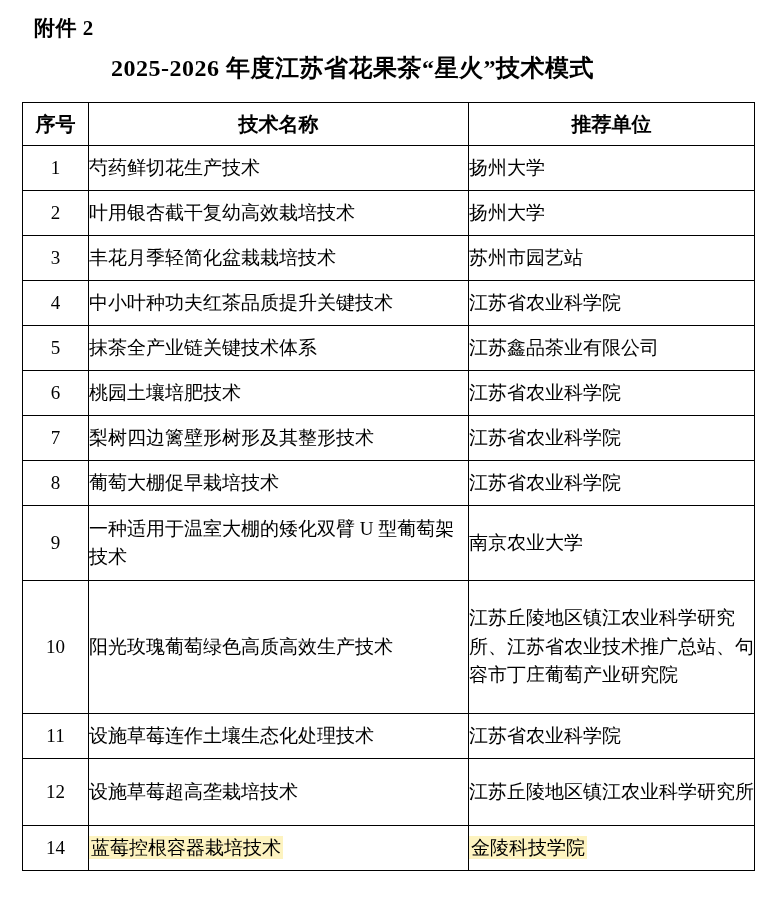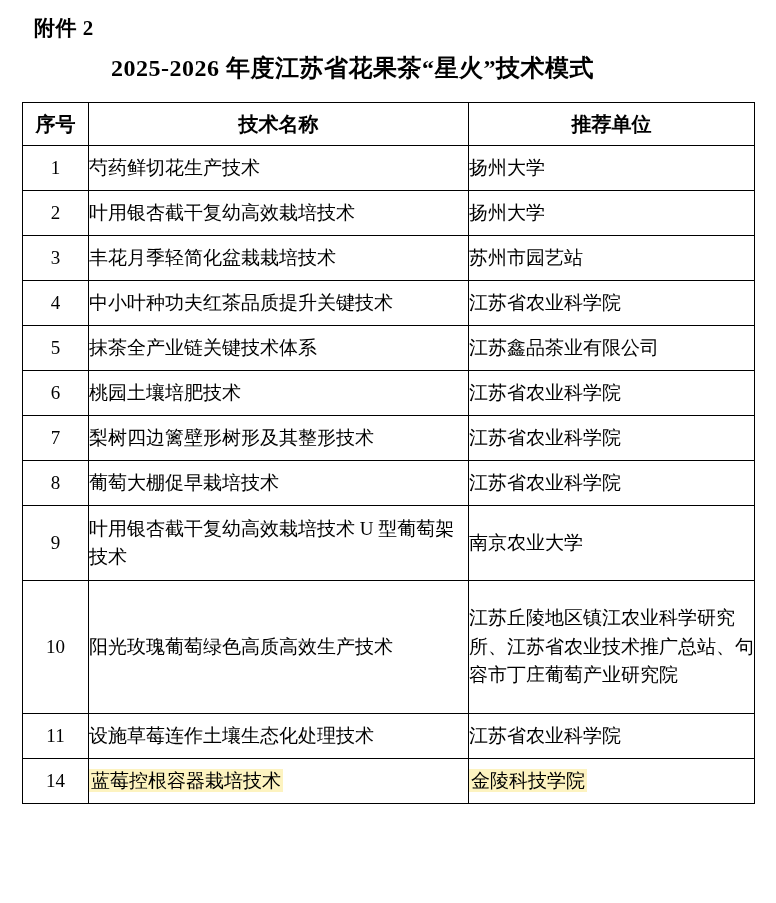--- a/index.html
+++ b/index.html
@@ -151,32 +151,37 @@
           <td class="cell-text">梨树四边篱壁形树形及其整形技术</td>
           <td class="cell-unit">江苏省农业科学院</td>
         </tr>
         <tr>
           <td class="cell-no">8</td>
           <td class="cell-text">葡萄大棚促早栽培技术</td>
           <td class="cell-unit">江苏省农业科学院</td>
         </tr>
         <tr class="row-tall">
           <td class="cell-no">9</td>
-          <td class="cell-text">叶用银杏截干复幼高效栽培技术 U 型葡萄架技术</td>
+          <td class="cell-text">一种适用于温室大棚的矮化双臂 U 型葡萄架技术</td>
           <td class="cell-unit">南京农业大学</td>
         </tr>
         <tr class="row-xtall">
           <td class="cell-no">10</td>
           <td class="cell-text">阳光玫瑰葡萄绿色高质高效生产技术</td>
           <td class="cell-unit">江苏丘陵地区镇江农业科学研究所、江苏省农业技术推广总站、句容市丁庄葡萄产业研究院</td>
         </tr>
         <tr>
           <td class="cell-no">11</td>
           <td class="cell-text">设施草莓连作土壤生态化处理技术</td>
           <td class="cell-unit">江苏省农业科学院</td>
+        </tr>
+        <tr class="row-med">
+          <td class="cell-no">12</td>
+          <td class="cell-text">设施草莓超高垄栽培技术</td>
+          <td class="cell-unit">江苏丘陵地区镇江农业科学研究所</td>
         </tr>
         <tr>
           <td class="cell-no">14</td>
           <td class="cell-text"><span class="hl">蓝莓控根容器栽培技术</span></td>
           <td class="cell-unit"><span class="hl">金陵科技学院</span></td>
         </tr>
       </tbody>
     </table>
   </div>
 

